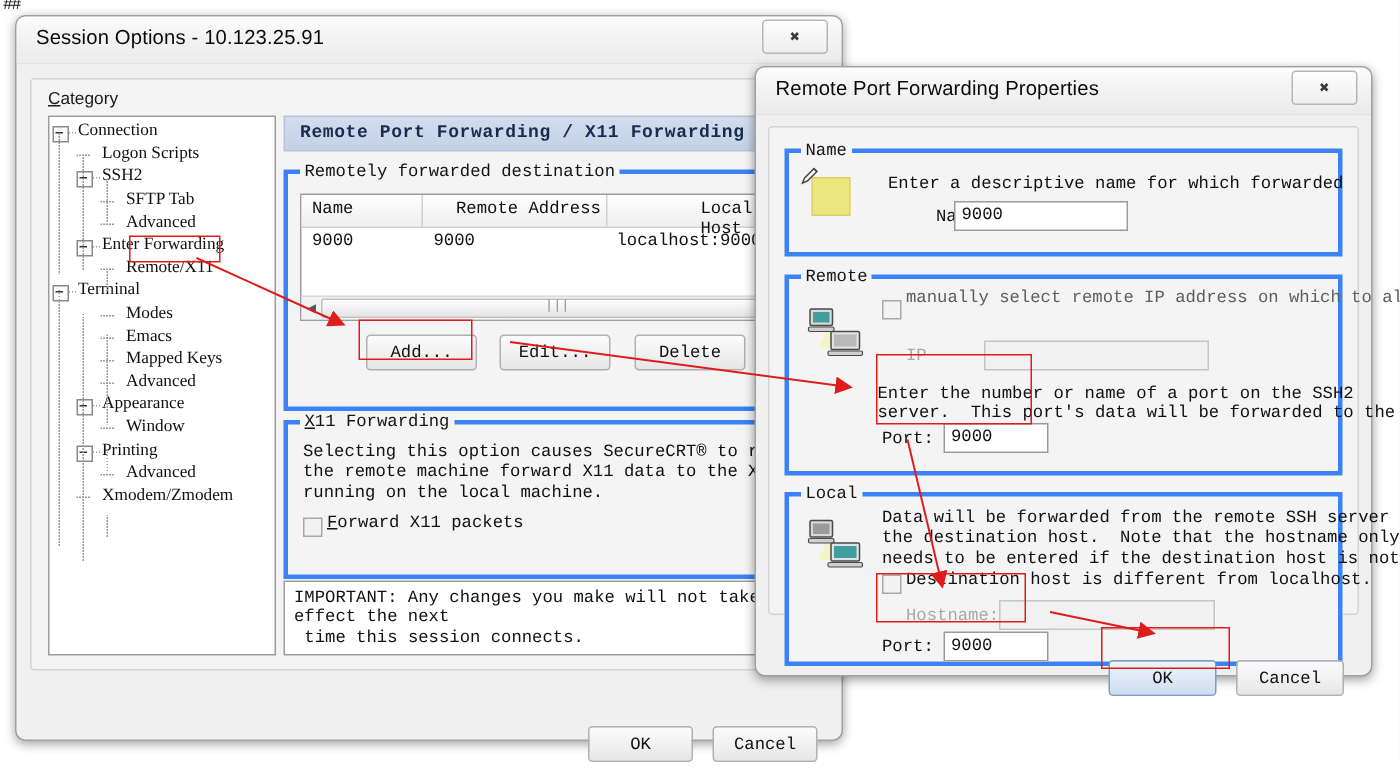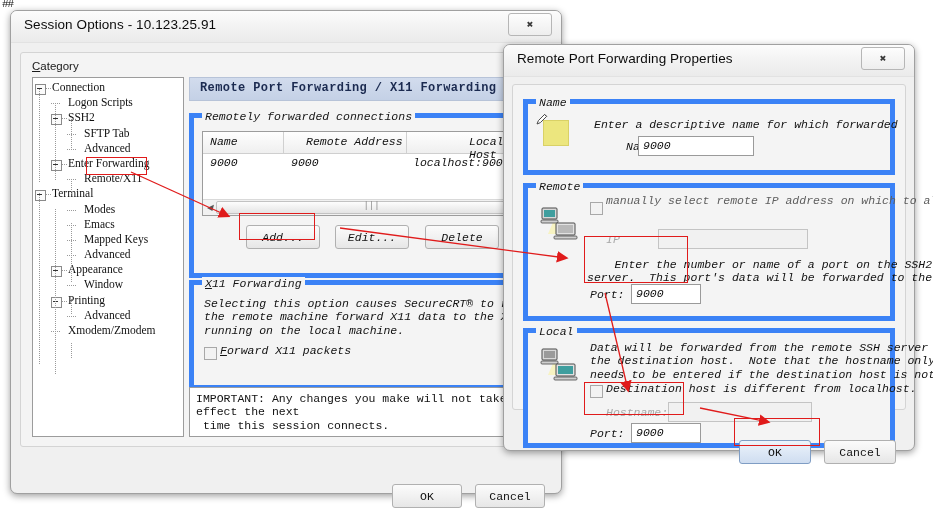--- a/index.html
+++ b/index.html
@@ -84,21 +84,21 @@
   .pane-hdr{
     position:absolute;left:0;top:0;right:0;height:22px;
     background:linear-gradient(to bottom,#d2dced,#c4d1e6);
     border:1px solid #b7c3d8;
   }
   .pane-hdr span{
     position:absolute;left:10px;top:3px;font-size:12px;font-weight:bold;color:#1b2a50;
     font-family:"Liberation Mono",monospace;letter-spacing:.4px;
   }
   .grp{
-    position:absolute;border:5px solid #3b82f6;background:#f4f4f4;font-style:italic;
+    position:absolute;border:3px solid #3b82f6;background:#f4f4f4;
   }
   .grp-title{
     position:absolute;top:-8px;left:8px;background:#f4f4f4;padding:0 3px;
     font-size:11.5px;color:#141414;font-family:"Liberation Mono",monospace;
   }
   .tbl{
     position:absolute;background:#fff;border:1px solid #9c9c9c;overflow:hidden;
   }
   .tbl-head{
     height:21px;background:linear-gradient(to bottom,#fefefe,#efefef);
@@ -293,21 +293,21 @@
             <div class="vdots" style="left: 36px; top: 262px; height: 15px;"></div>
           </div>
       </div>
 
       <div class="pane">
         <div class="pane-hdr">
           <span>Remote Port Forwarding / X11 Forwarding</span>
         </div>
 
         <div class="grp" style="left:0;top:36px;right:0;height:155px;">
-          <div class="grp-title">Remotely forwarded connections</div>
+          <div class="grp-title">Remotely forwarded destination</div>
 
           <div class="tbl" style="left:8px;top:13px;right:8px;height:83px;">
             <div class="tbl-head">
               <div class="th" style="left:7px;">Name</div>
               <div class="thsep" style="left:80px;"></div>
               <div class="th" style="left:88px;padding-left:15px;">Remote Address</div>
               <div class="thsep" style="left:203px;"></div>
               <div class="th" style="left:228px;margin-left:38px;">Local Host</div>
             </div>
             <div class="tr">
@@ -394,21 +394,21 @@
         </svg>
 
         <div class="chk" style="left:62px;top:14px;"></div>
         <div class="desc" style="left:78px;top:6px;color:#5e5e5e;">manually select remote IP address on which to allow</div>
 
         <div class="lbl dim" style="left:78px;top:45px;">IP</div>
         <div class="fld disabled" style="left:130px;top:41px;width:148px;">
           <span></span>
         </div>
 
-        <div class="desc" style="left:59px;top:70px;text-align:right;">Enter the number or name of a port on the SSH2
+        <div class="desc" style="left:59px;top:70px;">Enter the number or name of a port on the SSH2
 server.  This port's data will be forwarded to the</div>
         <div class="lbl" style="left:62px;top:100px;">Port:</div>
         <div class="fld" style="left:103px;top:96px;width:68px;">
           <span>9000</span>
         </div>
       </div>
 
       <div class="grp" style="left:10px;top:243px;right:10px;height:110px;">
         <div class="grp-title">Local</div>
 

